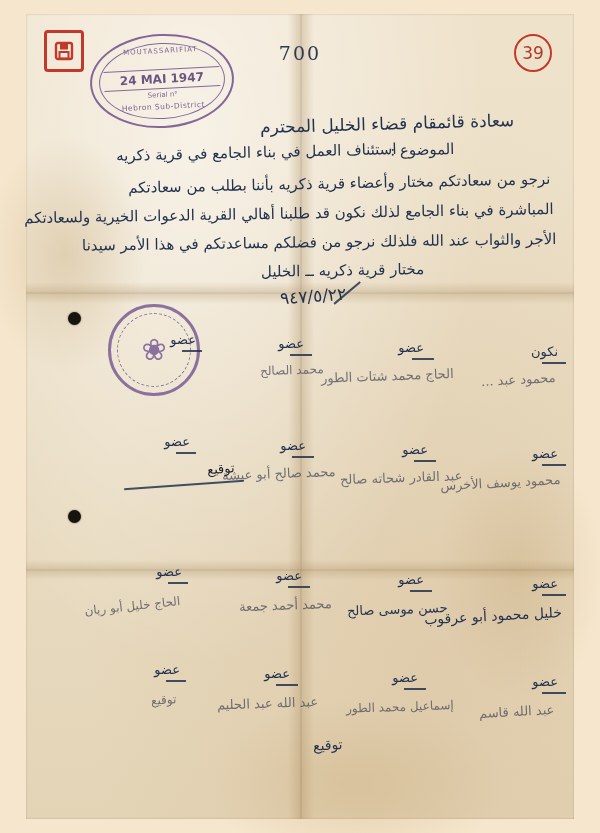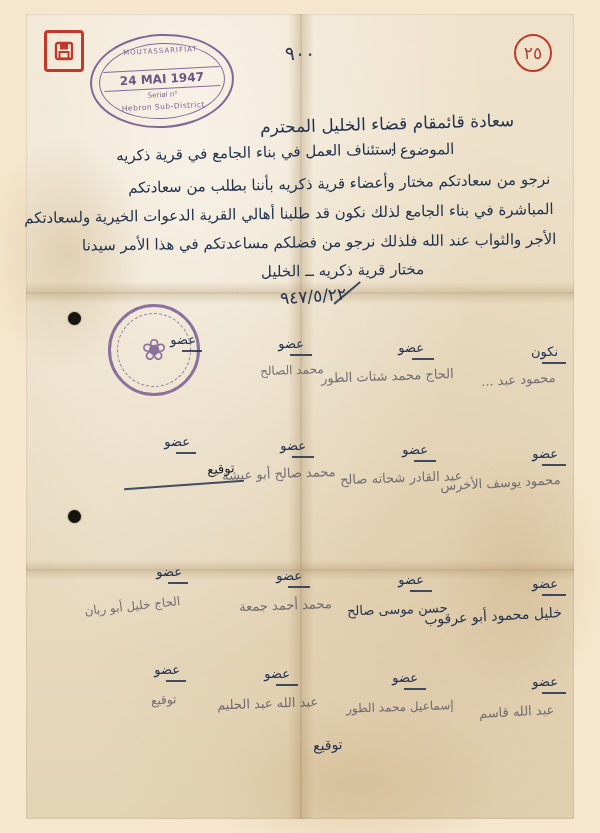--- a/index.html
+++ b/index.html
@@ -223,23 +223,23 @@
     </div>
 
     <div class="oval-stamp">
       <div class="inner"></div>
       <div class="arc-top">MOUTASSARIFIAT</div>
       <div class="date-line">24 MAI 1947</div>
       <div class="sub1">Serial n°</div>
       <div class="sub2">Hebron Sub-District</div>
     </div>
 
-    <div class="top-number">٩٠٠</div>
-
-    <div class="corner-number">٢٥</div>
+    <div class="top-number">700</div>
+
+    <div class="corner-number">39</div>
 
     <div class="hand ink-blue" style="right:60px; top:96px; font-size:17px; transform:rotate(-1.6deg);">سعادة قائمقام قضاء الخليل المحترم</div>
 
     <div class="hand ink-blue" style="right:120px; top:126px; font-size:15px; transform:rotate(-1.4deg);">الموضوع :</div>
     <div class="hand ink-blue" style="right:178px; top:126px; font-size:15px; transform:rotate(-1.4deg);">استئناف العمل في بناء الجامع في قرية ذكريه</div>
 
     <div class="hand ink-blue" style="right:24px; top:156px; font-size:15px; transform:rotate(-1.2deg);">نرجو من سعادتكم مختار وأعضاء قرية ذكريه بأننا بطلب من سعادتكم</div>
     <div class="hand ink-blue" style="right:20px; top:186px; font-size:15px; transform:rotate(-1deg);">المباشرة في بناء الجامع لذلك نكون قد طلبنا أهالي القرية الدعوات الخيرية ولسعادتكم</div>
     <div class="hand ink-blue" style="right:18px; top:216px; font-size:15px; transform:rotate(-0.8deg);">الأجر والثواب عند الله فلذلك نرجو من فضلكم مساعدتكم في هذا الأمر سيدنا</div>
     <div class="hand ink-blue" style="right:150px; top:246px; font-size:15px; transform:rotate(-1deg);">مختار قرية ذكريه ــ الخليل</div>

